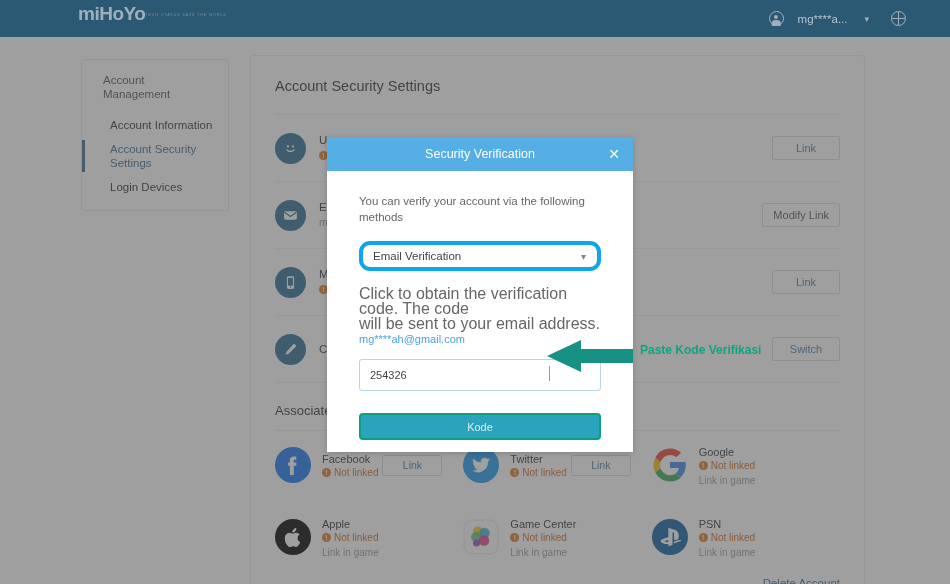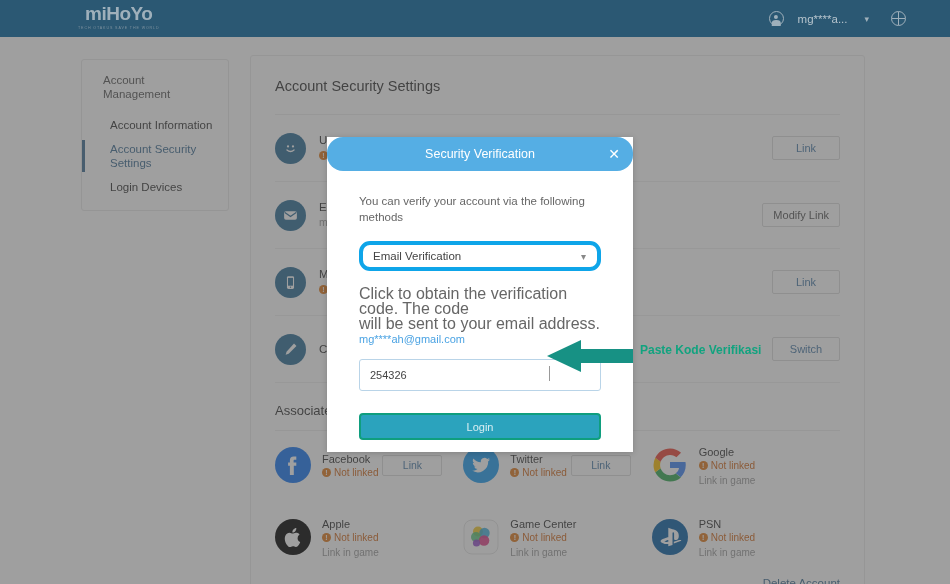--- a/index.html
+++ b/index.html
@@ -11,21 +11,21 @@
   }
   .page { position: relative; width: 950px; height: 584px; }
 
   
   .header {
     position: absolute; top: 0; left: 0; width: 950px; height: 37px;
     background: #2b5873; z-index: 5;
   }
   .logo-wrap {
     position: absolute; left: 78px; top: 4px;
-    display: flex; flex-direction: column; align-items: center; text-align: right;
+    display: flex; flex-direction: row; align-items: center; text-align: right;
   }
   .logo-text {
     font-size: 19px; font-weight: bold; color: #9fb0bb;
     letter-spacing: -0.5px; line-height: 20px;
   }
   .logo-tag {
     font-size: 3.6px; color: #7e929f; letter-spacing: 0.9px;
     line-height: 6px; margin-top: 1px;
   }
   .header-right {
@@ -171,21 +171,21 @@
   }
 
   
   .modal {
     position: absolute; left: 327px; top: 137px;
     width: 306px; height: 315px; z-index: 10;
     background: #ffffff; box-shadow: 0 1px 6px rgba(0,0,0,0.18);
   }
   .modal-head {
     height: 34px; background: #55aee4; position: relative;
-    display: flex; align-items: center; justify-content: center; border-radius: 16px;
+    display: flex; align-items: center; justify-content: center;
   }
   .modal-title { font-size: 12.5px; color: #ffffff; }
   .modal-close {
     position: absolute; right: 13px; top: 50%; transform: translateY(-50%);
     font-size: 14px; color: #ffffff; cursor: pointer; line-height: 1;
   }
   .modal-body { padding: 22px 32px 0 32px; }
   .m-desc { font-size: 11.5px; color: #666; line-height: 16px; }
   .m-select {
     margin-top: 16px; height: 30px; border: 4px solid #0ea5e9;
@@ -457,21 +457,21 @@
         <span>Click to obtain the verification code. The code</span><br>
         <span>will be sent to your email address.</span>
       </div>
       <div class="m-email">mg****ah@gmail.com</div>
 
       <div class="m-input">
         <span>254326</span>
         <span class="caret"></span>
       </div>
 
-      <div class="m-next">Login</div>
+      <div class="m-next">Kode</div>
     </div>
   </div>
 
   <div class="anno-arrow">
     <svg width="90" height="36" viewBox="0 0 90 36">
       <path d="M88 11 H36 V2 L2 18 L36 34 V25 H88 Z" fill="#179184"></path>
     </svg>
   </div>
   <div class="anno-text">Paste Kode Verifikasi</div>
 

